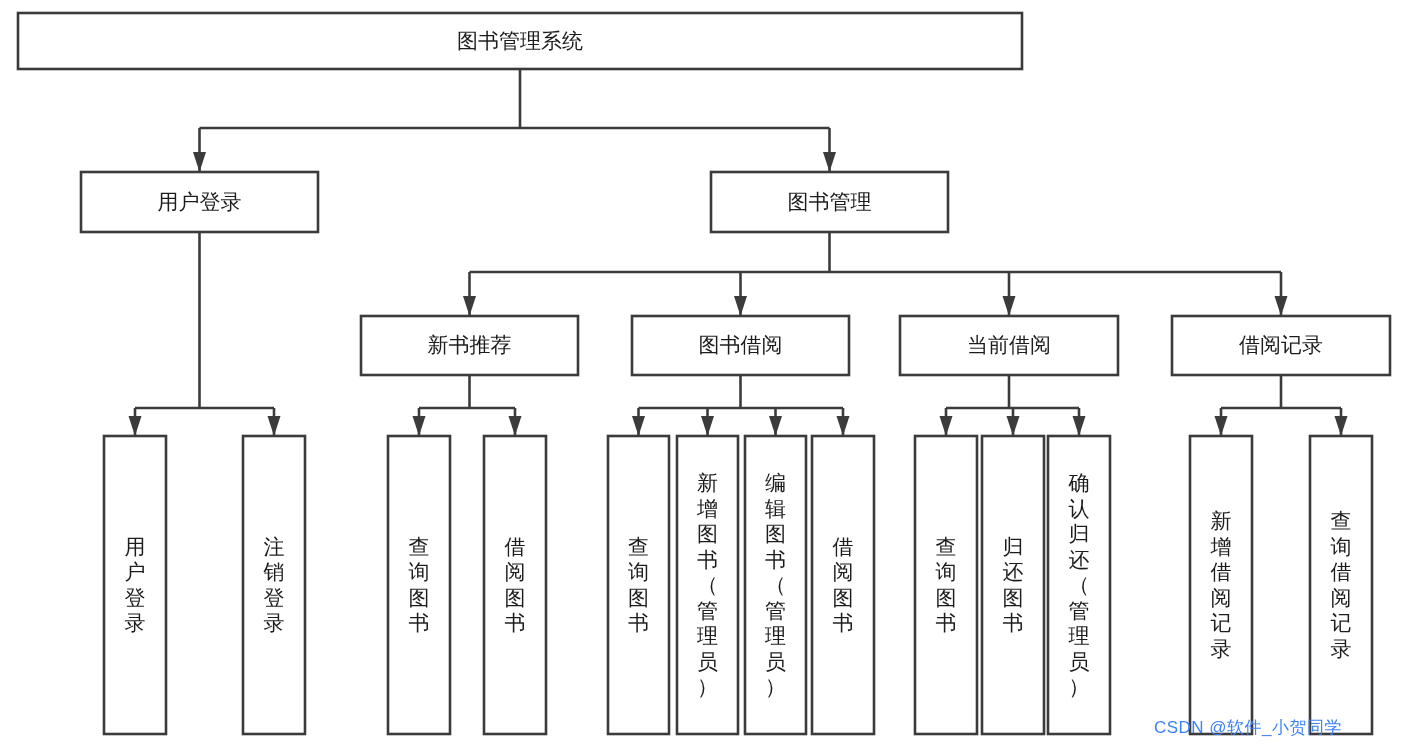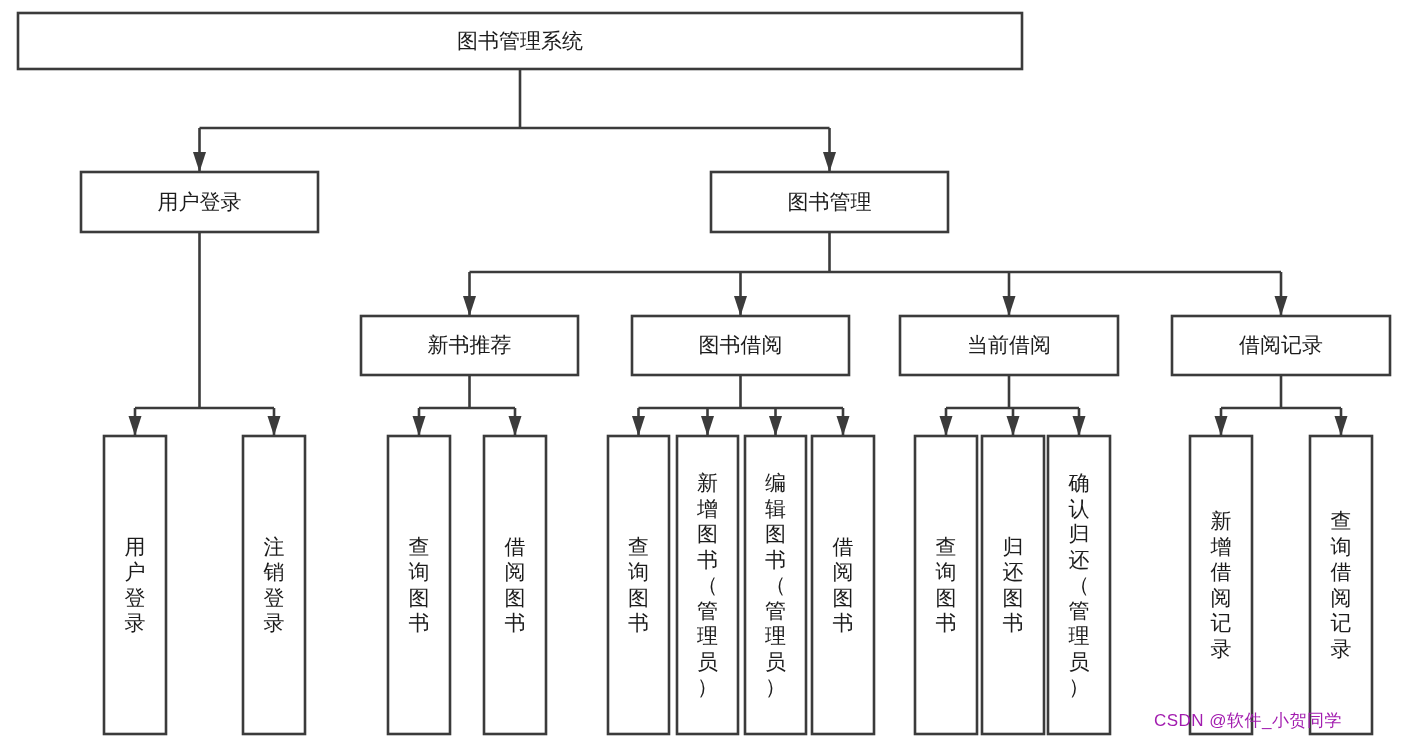--- a/index.html
+++ b/index.html
@@ -56,24 +56,24 @@
     font-family: "Liberation Sans", "DejaVu Sans", sans-serif;
     font-size: 21px;
     fill: #1c1c1c;
     text-anchor: middle;
     dominant-baseline: middle;
     white-space: pre;
   }
   .watermark-text {
     position: absolute;
     right: 8px;
-    bottom: 15px;
+    bottom: 8px;
     font-family: "Liberation Sans", "DejaVu Sans", sans-serif;
     font-size: 17px;
-    color: #a21caf;
+    color: #3b82f6;
     letter-spacing: 0.5px;
     user-select: none;
     white-space: nowrap;
   }
 </style>
 </head>
 <body>
 
 <div id="diagram-root">
   <svg class="diagram-canvas" id="diagram-svg" viewBox="0 0 1405 747" xmlns="http://www.w3.org/2000/svg">

